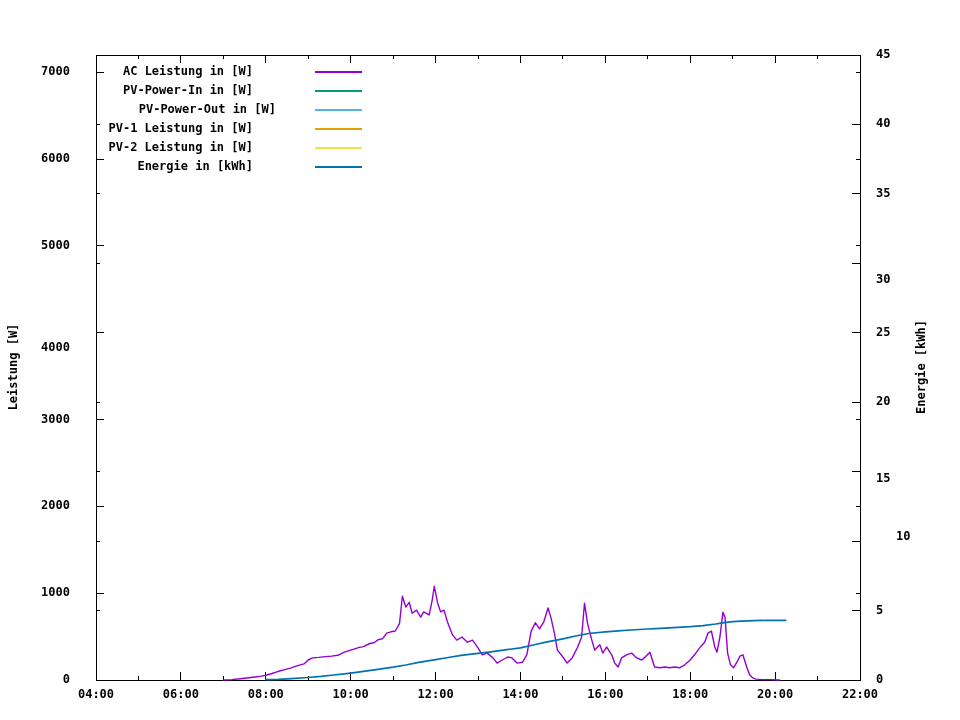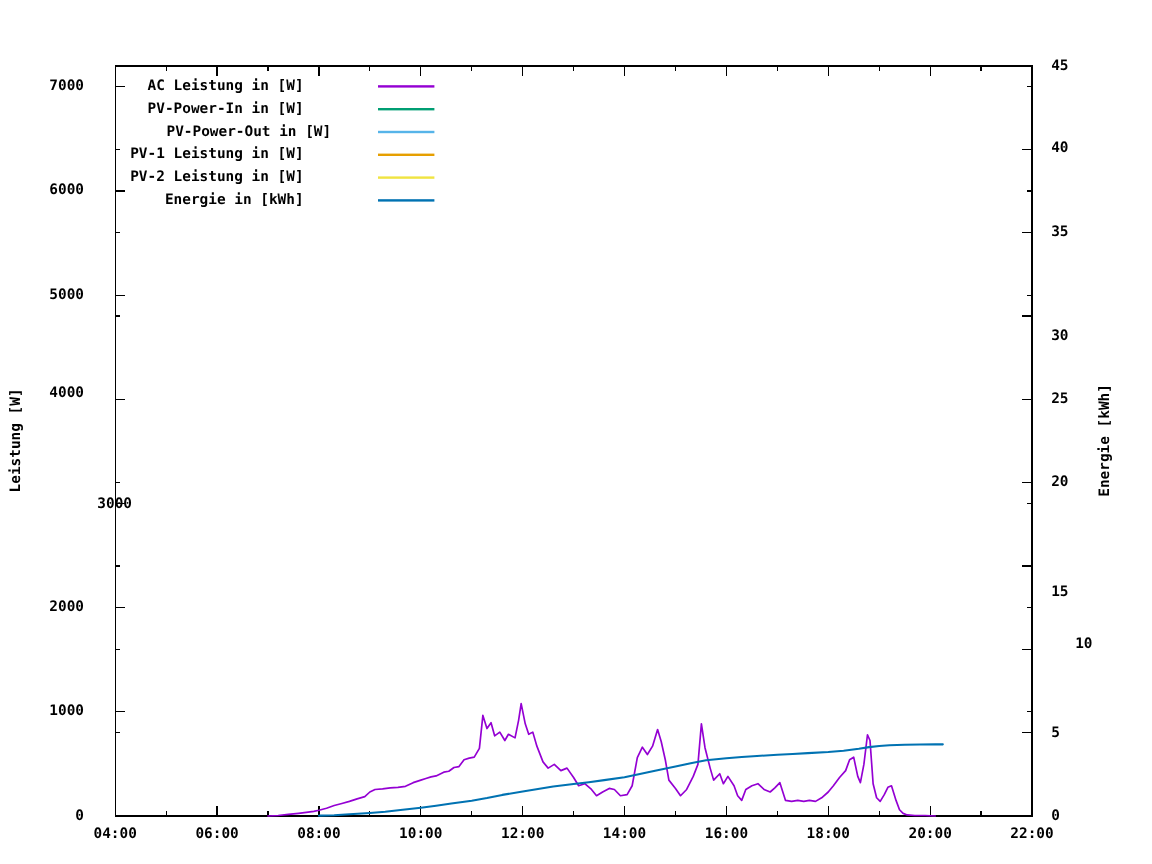--- a/index.html
+++ b/index.html
@@ -150,29 +150,29 @@
       <div class="tick-label xt" style="left: 315.667px; top: 688px;">10:00</div>
       <div class="tick-label xt" style="left: 400.556px; top: 688px;">12:00</div>
       <div class="tick-label xt" style="left: 485.444px; top: 688px;">14:00</div>
       <div class="tick-label xt" style="left: 570.333px; top: 688px;">16:00</div>
       <div class="tick-label xt" style="left: 655.222px; top: 688px;">18:00</div>
       <div class="tick-label xt" style="left: 740.111px; top: 688px;">20:00</div>
       <div class="tick-label xt" style="left: 825px; top: 688px;">22:00</div>
       <div class="tick-label ylt" style="top: 673px;">0</div>
       <div class="tick-label ylt" style="top: 586.194px;">1000</div>
       <div class="tick-label ylt" style="top: 499.389px;">2000</div>
-      <div class="tick-label ylt" style="top: 412.583px; padding-left: 40px;">3000</div>
-      <div class="tick-label ylt" style="top: 321px;">4000</div>
+      <div class="tick-label ylt" style="top: 412.583px;">3000</div>
+      <div class="tick-label ylt" style="top: 341px;">4000</div>
       <div class="tick-label ylt" style="top: 238.972px;">5000</div>
       <div class="tick-label ylt" style="top: 152.167px;">6000</div>
       <div class="tick-label ylt" style="top: 65.3611px;">7000</div>
       <div class="tick-label yrt" style="top: 673px;">0</div>
       <div class="tick-label yrt" style="top: 603.556px;">5</div>
       <div class="tick-label yrt" style="top: 530px; margin-left: 20px;">10</div>
-      <div class="tick-label yrt" style="top: 487px; text-align: center;">15</div>
+      <div class="tick-label yrt" style="top: 472px; text-align: center;">15</div>
       <div class="tick-label yrt" style="top: 395.222px;">20</div>
       <div class="tick-label yrt" style="top: 325.778px;">25</div>
       <div class="tick-label yrt" style="top: 273px;">30</div>
       <div class="tick-label yrt" style="top: 186.889px;">35</div>
       <div class="tick-label yrt" style="top: 117.444px;">40</div>
       <div class="tick-label yrt" style="top: 48px;">45</div>
     </div>
 </div>
 
 </body></html>

